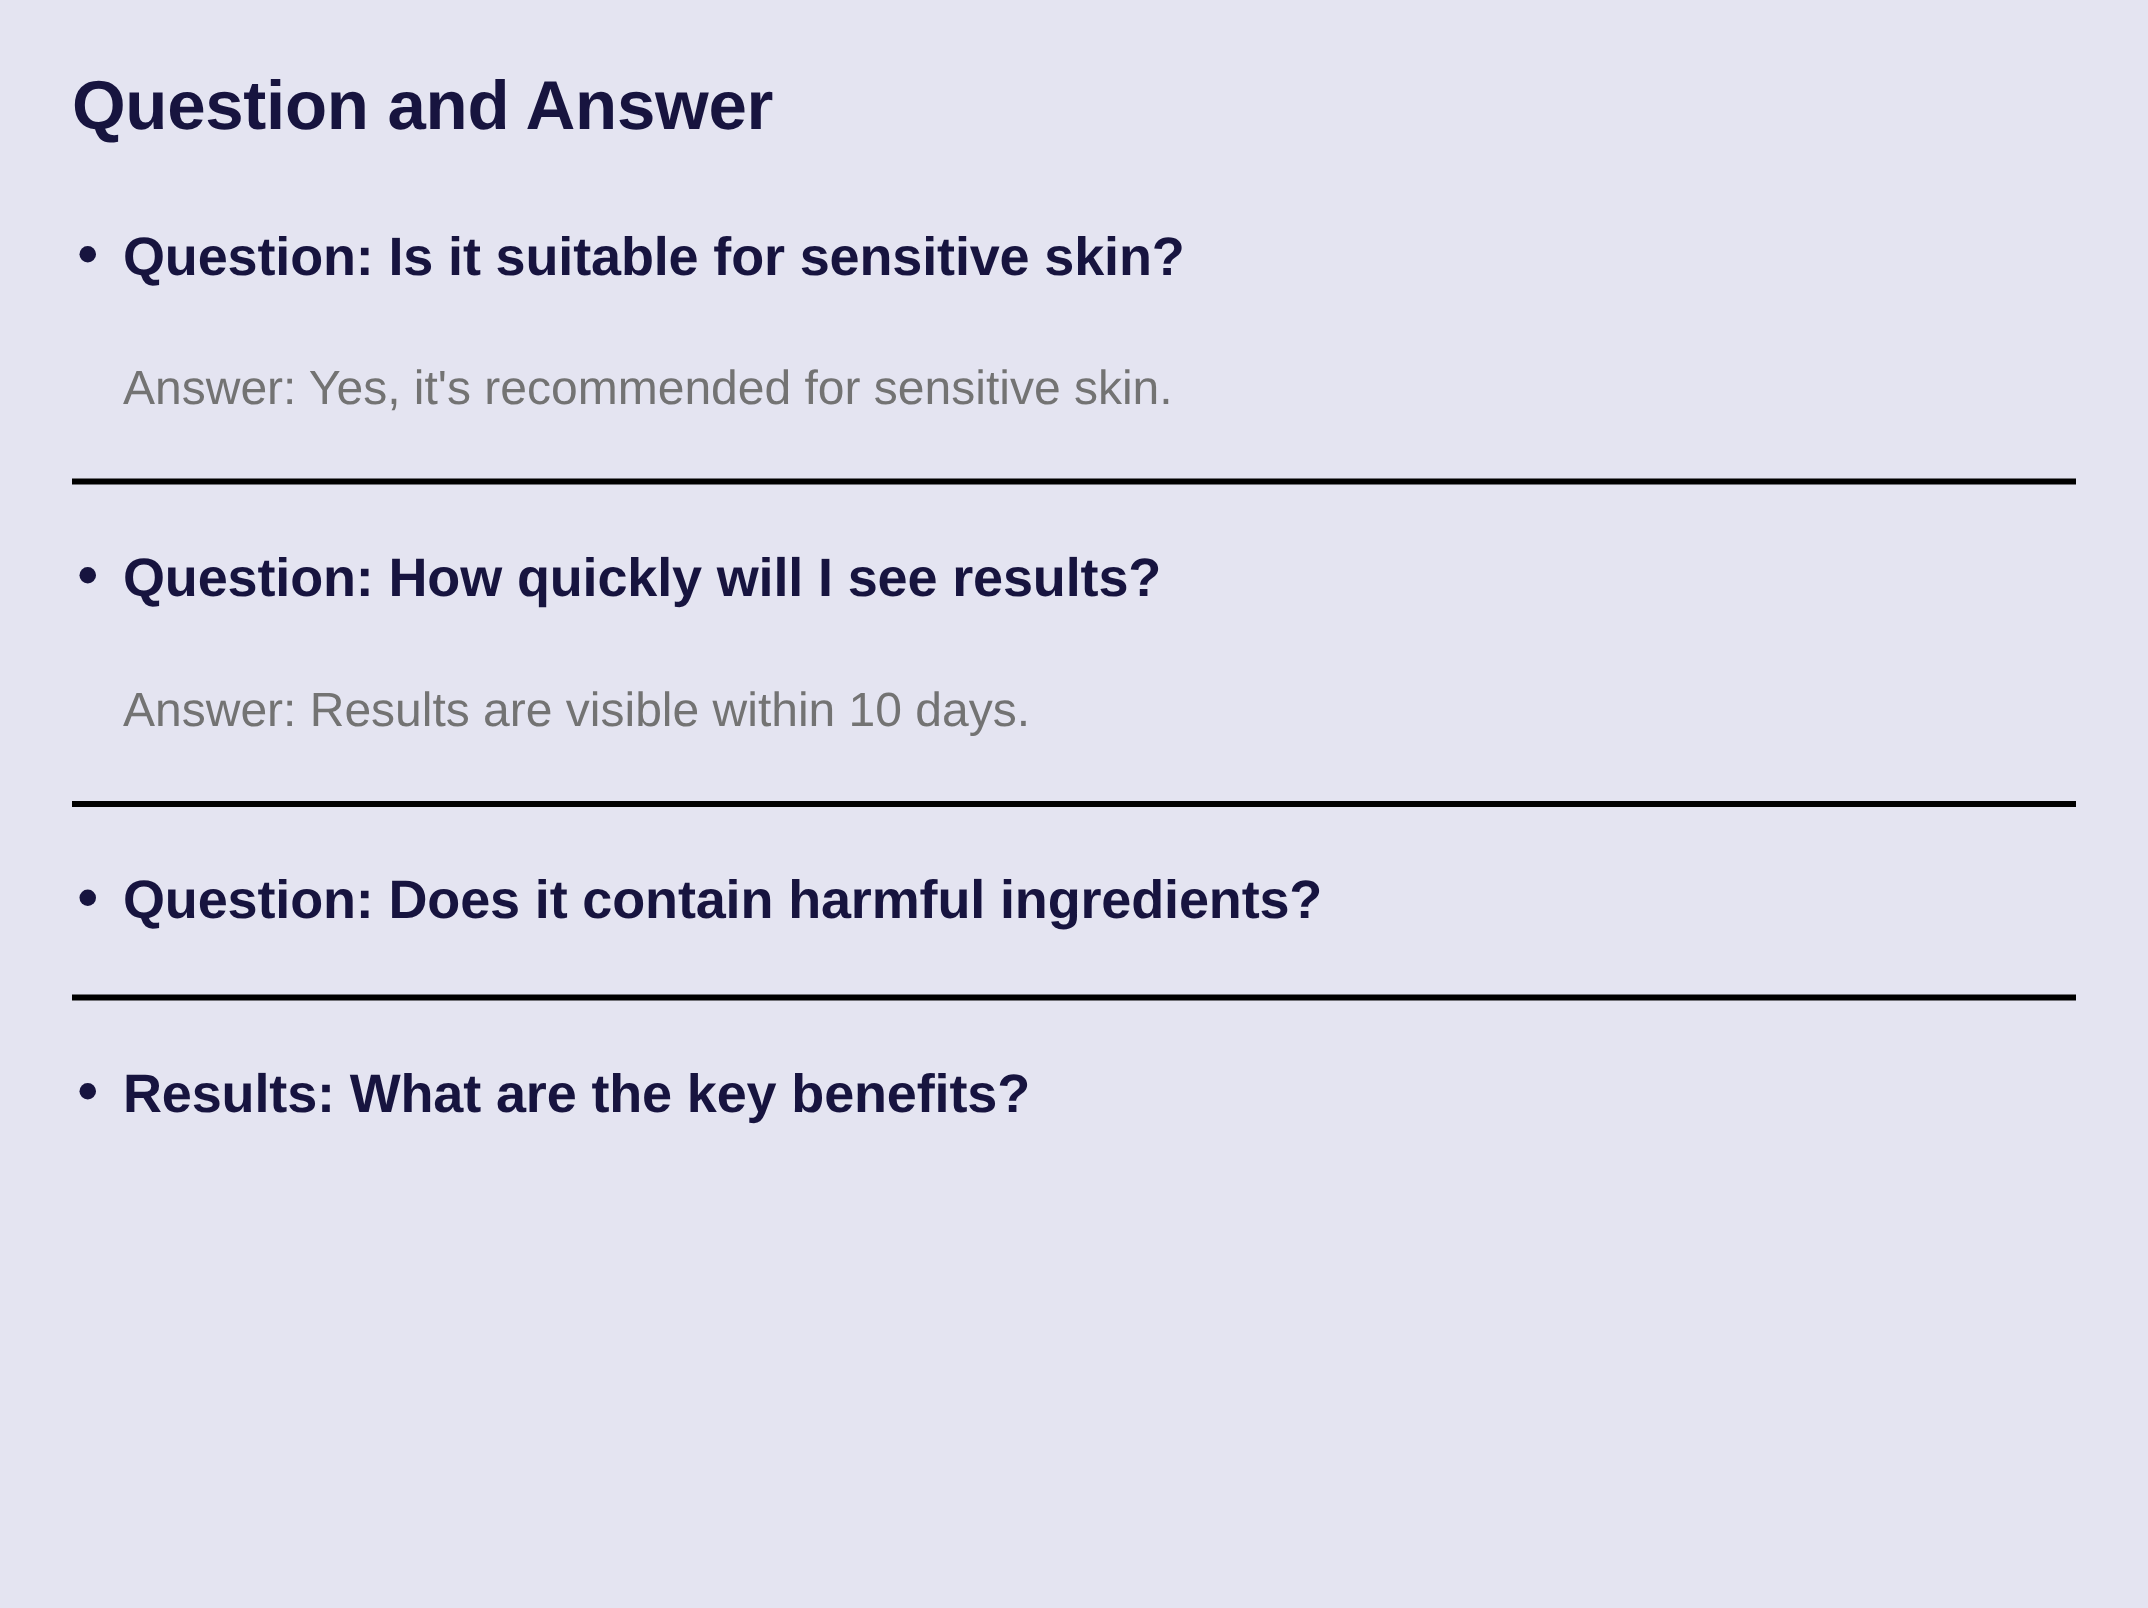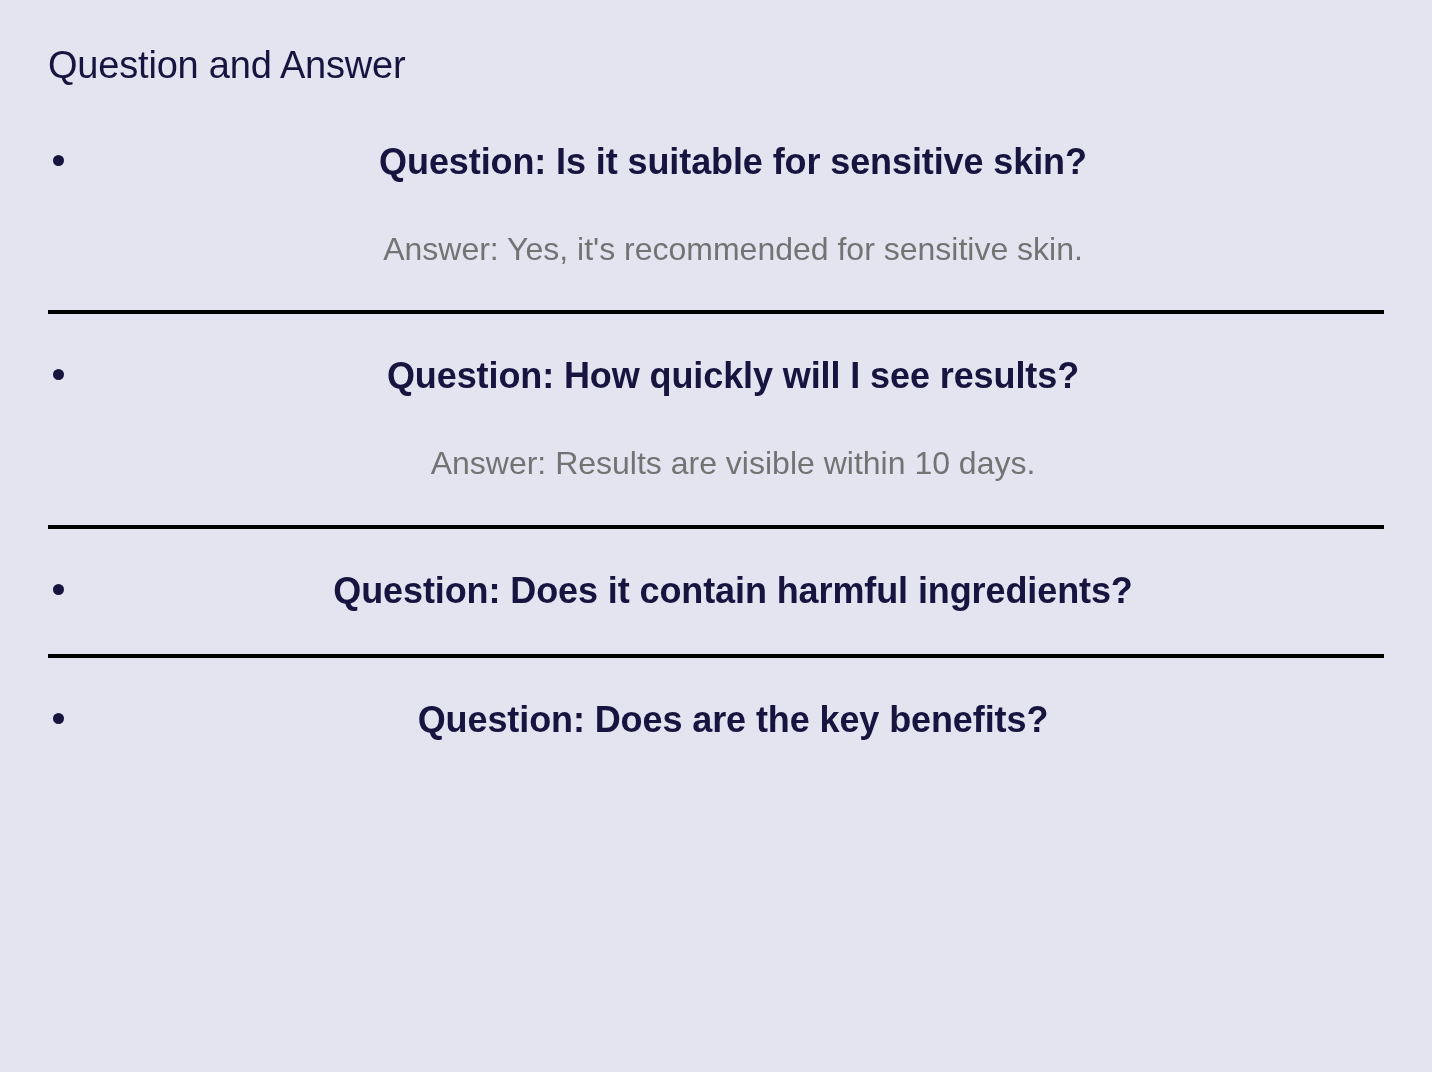--- a/index.html
+++ b/index.html
@@ -15,32 +15,31 @@
     font-family: "Liberation Sans", "DejaVu Sans", sans-serif;
     overflow: hidden;
   }
   .qa-panel {
     width: 1432px;
     height: 1072px;
     background: #e4e4f1;
     padding: 44px 48px 0 48px;
   }
   .qa-title {
-    font-size: 38px;
-    font-weight: normal;
+    font-size: 46px;
+    font-weight: bold;
     color: #17143f;
     line-height: 1.15;
     margin: 0 0 52px 0;
     letter-spacing: -0.2px;
   }
   .qa-list {
     list-style: none;
     margin: 0;
     padding: 0;
-    text-align: center;
   }
   .qa-item {
     margin: 0;
     padding: 0;
   }
   .qa-question {
     position: relative;
     padding-left: 34px;
     font-size: 36px;
     font-weight: bold;
@@ -106,19 +105,19 @@
       <div class="qa-question">
         <span class="qa-bullet"></span>
         <span>Question: Does it contain harmful ingredients?</span>
       </div>
       <hr class="qa-divider">
     </li>
 
     <li class="qa-item">
       <div class="qa-question">
         <span class="qa-bullet"></span>
-        <span>Question: Does are the key benefits?</span>
+        <span>Results: What are the key benefits?</span>
       </div>
 
     </li>
 
   </ul>
 </div>
 
 </body></html>

